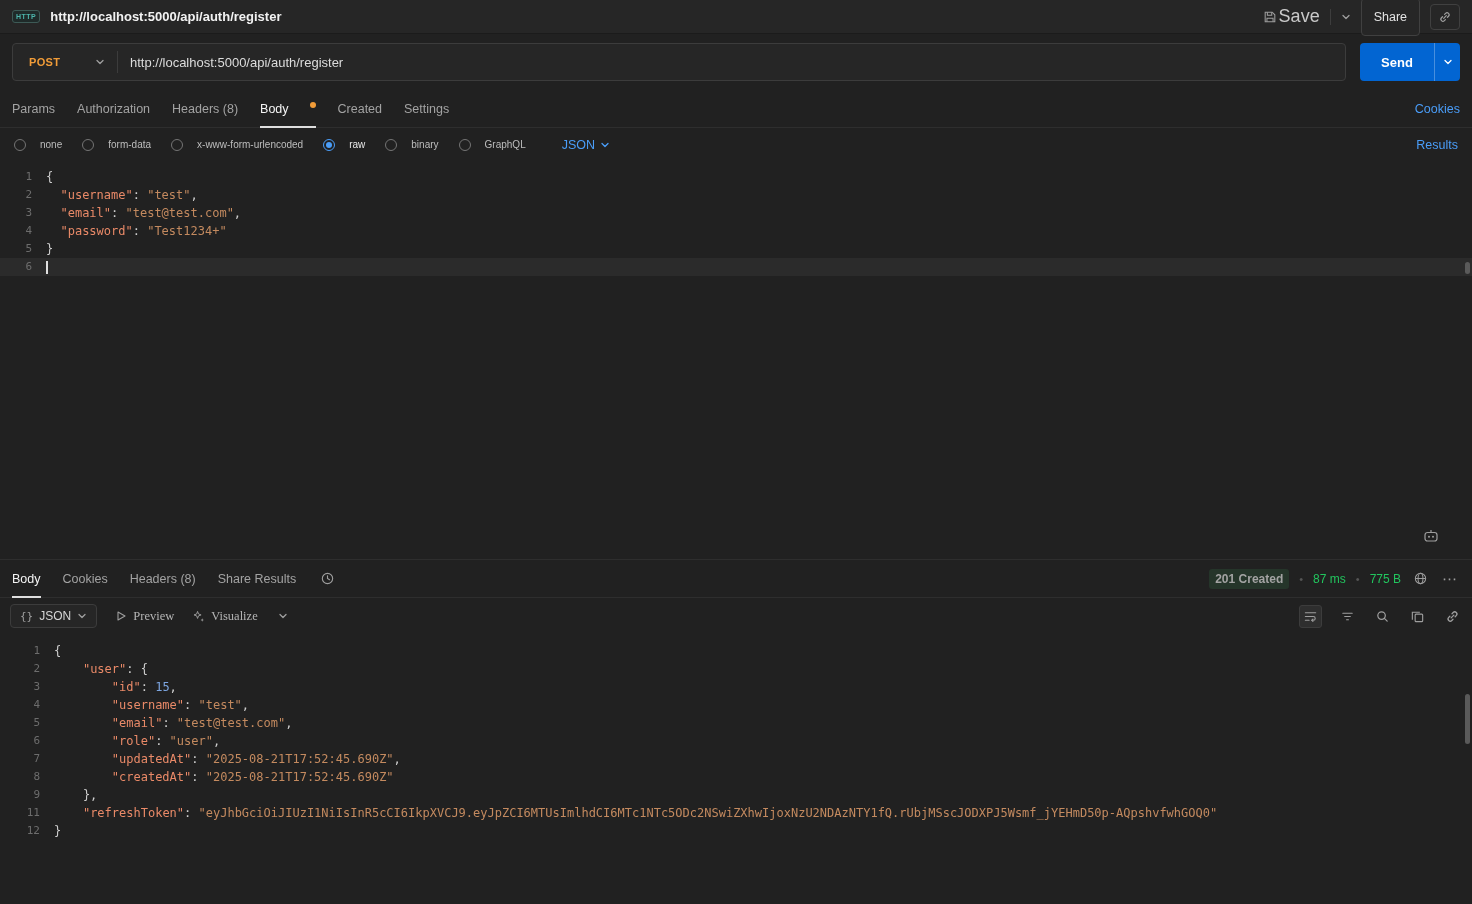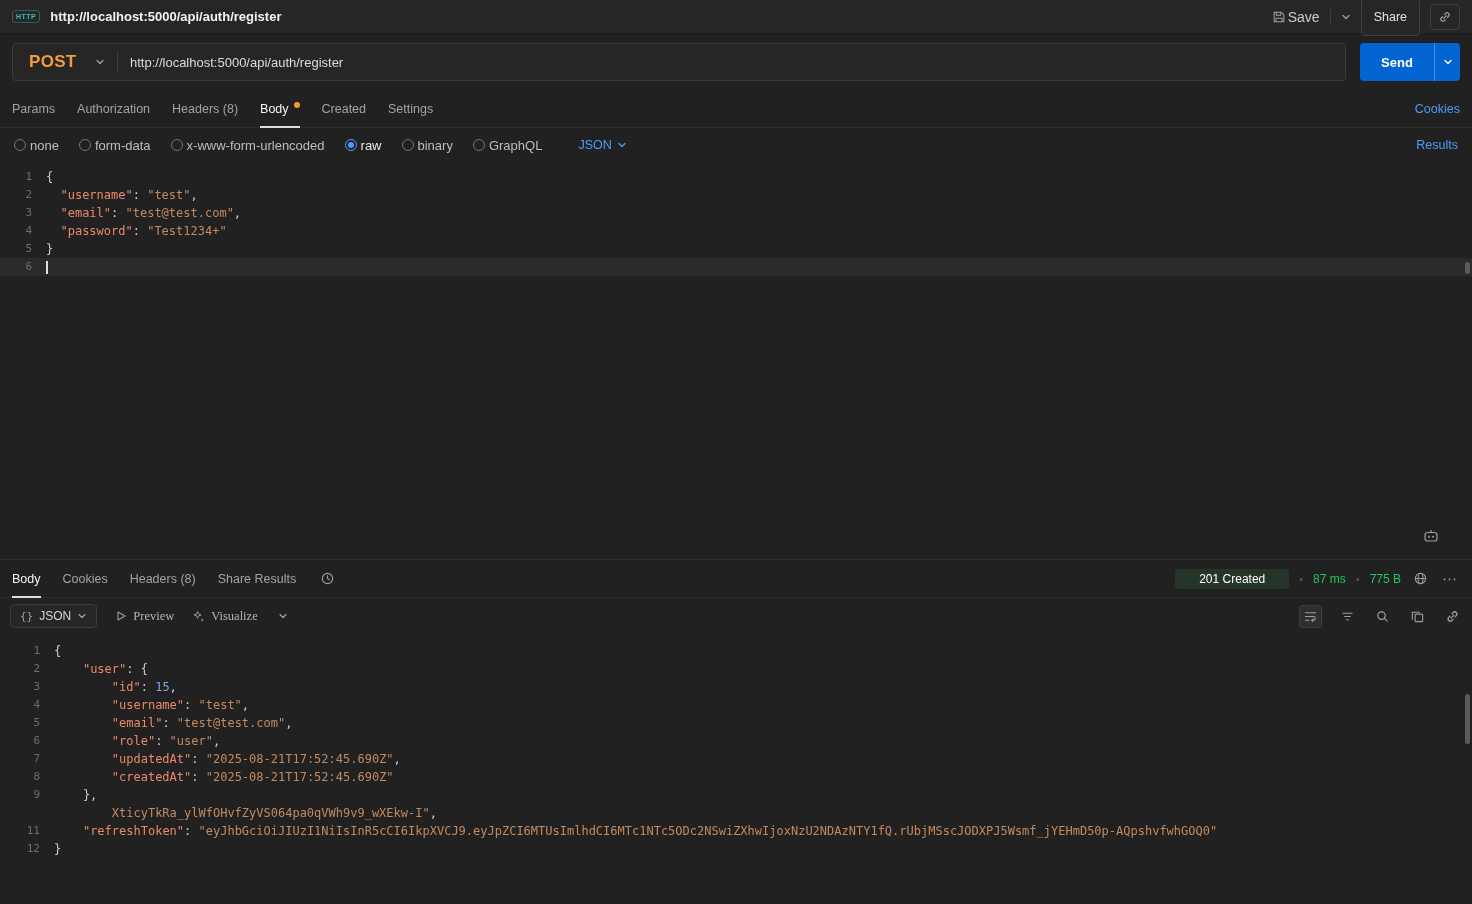--- a/index.html
+++ b/index.html
@@ -8,59 +8,59 @@
   .app { display:flex; flex-direction:column; width:1472px; height:904px; }
 
   
   .topbar { height:34px; background:#262626; border-bottom:1px solid #1b1b1b;
             display:flex; align-items:center; padding:0 12px; flex:0 0 auto; }
   .http-badge { font-size:7px; font-weight:bold; color:#4db6ac; border:1px solid #3d5a56;
                 border-radius:3px; padding:2px 3px; letter-spacing:.5px; background:#1f2a29; }
   .topbar-title { font-size:13px; font-weight:bold; color:#f2f2f2; margin-left:10px; }
   .topbar-right { margin-left:auto; display:flex; align-items:center; gap:10px; }
   .ghost-btn { display:flex; align-items:center; gap:2px; background:none; border:none;
-               color:#c9c9c9; font-size:14px; cursor:pointer; font-family:inherit; }
+               color:#c9c9c9; font-size:18px; cursor:pointer; font-family:inherit; }
   .vdivider { width:1px; height:16px; background:#3d3d3d; }
   .outline-btn { background:#262626; border:1px solid #404040; border-radius:4px;
                  color:#e3e3e3; font-size:12.5px; padding:11px 12px; cursor:pointer;
                  display:flex; align-items:center; gap:6px; font-family:inherit; }
   .outline-btn.icon-only { padding:5px 7px; color:#b5b5b5; }
   .icon { color:#9e9e9e; display:inline-flex; align-items:center; }
 
   
   .request-bar { height:56px; display:flex; align-items:center; padding:0 12px; gap:14px; flex:0 0 auto; }
   .url-container { flex:1; height:38px; background:#262626; border:1px solid #3c3c3c;
                    border-radius:4px; display:flex; align-items:center; overflow:hidden; }
   .method-select { width:104px; height:100%; background:none; border:none; display:flex;
                    align-items:center; justify-content:space-between; padding:0 12px 0 16px;
                    cursor:pointer; font-family:inherit; }
-  .method-label { color:#f19c38; font-weight:bold; font-size:17px; letter-spacing:.3px; }
+  .method-label { color:#f19c38; font-weight:bold; font-size:11px; letter-spacing:.3px; }
   .url-sep { width:1px; height:22px; background:#3c3c3c; }
   .url-input { flex:1; height:100%; background:transparent; border:none; outline:none;
                color:#dcdcdc; font-size:13px; padding:0 12px; font-family:inherit; }
   .send-group { display:flex; height:38px; border-radius:4px; overflow:hidden; }
   .send-btn { width:74px; background:#0265d2; border:none; color:#fff; font-size:13px;
               font-weight:bold; cursor:pointer; font-family:inherit; }
   .send-caret { width:26px; background:#0265d2; border:none; border-left:1px solid rgba(255,255,255,.28);
                 color:#fff; cursor:pointer; display:flex; align-items:center; justify-content:center; }
 
   
   .req-tabs { height:38px; display:flex; align-items:stretch; padding:0 12px;
               border-bottom:1px solid #2e2e2e; gap:22px; flex:0 0 auto; }
   .tab { display:flex; align-items:center; font-size:12.5px; color:#a3a3a3; cursor:pointer;
          position:relative; }
-  .tab.active { color:#f5f5f5; }
+  .tab.active { color:#f5f5f5;gap:16px; }
   .tab.active::after { content:""; position:absolute; left:0; right:0; bottom:-1px; height:2px; background:#dedede; }
   .tab .dot { width:6px; height:6px; border-radius:50%; background:#f19c38; margin-left:5px; margin-top:-8px; }
   .link { color:#4a9df8; font-size:12.5px; cursor:pointer; text-decoration:none; }
   .push-right { margin-left:auto; display:flex; align-items:center; }
 
   
   .mode-row { height:34px; display:flex; align-items:center; padding:0 14px; gap:20px; flex:0 0 auto; }
-  .radio { display:flex; align-items:center; gap:4px; font-size:13px; color:#bdbdbd; cursor:pointer; }
+  .radio { display:flex; align-items:flex-start; gap:14px; font-size:10px; color:#bdbdbd; cursor:pointer; }
   .rb { width:12px; height:12px; border-radius:50%; border:1px solid #747474; display:inline-block; }
   .radio.selected .rb { border:1px solid #4a9df8; position:relative; }
   .radio.selected .rb::after { content:""; position:absolute; left:2px; top:2px; width:6px; height:6px;
                                border-radius:50%; background:#4a9df8; }
   .radio.selected { color:#e8e8e8; }
   .lang-select { display:flex; align-items:center; gap:5px; color:#4a9df8; font-size:12.5px;
                  margin-left:16px; cursor:pointer; background:none; border:none; font-family:inherit; }
 
   
   .editor { position:relative; overflow:hidden; font-family:"DejaVu Sans Mono", monospace;
@@ -82,22 +82,22 @@
   .sb-req { top:100px; height:12px; }
   .sb-resp { top:60px; height:50px; }
   .postbot { position:absolute; right:26px; bottom:10px; width:30px; height:26px; background:none;
              border:none; color:#a8a8a8; cursor:pointer; display:flex; align-items:center; justify-content:center; }
 
   
   .response { flex:0 0 344px; display:flex; flex-direction:column; }
   .resp-tabs { height:38px; display:flex; align-items:stretch; gap:22px; padding:0 12px;
                border-bottom:1px solid #2e2e2e; flex:0 0 auto; }
   .resp-meta { margin-left:auto; display:flex; align-items:center; gap:10px; }
-  .status-badge { color:#ffffff; background:rgba(62,196,109,.12); font-size:12px; padding:3px 24px;
-                  border-radius:3px; cursor:pointer; }
+  .status-badge { color:#a3a3a3; background:rgba(62,196,109,.12); font-size:12px; padding:3px 6px;
+                  border-radius:3px; cursor:pointer;font-weight:bold; }
   .meta { color:#22c55e; font-size:12px; cursor:pointer; }
   .meta-dot { color:#555; font-size:11px; }
   .icon-btn { background:none; border:none; color:#9e9e9e; cursor:pointer; display:flex;
               align-items:center; justify-content:center; padding:2px; }
   .ellipsis { font-size:15px; color:#9e9e9e; letter-spacing:1px; }
 
   .resp-toolbar { height:36px; display:flex; align-items:center; gap:18px; padding:0 10px; flex:0 0 auto; }
   .json-select { display:flex; align-items:center; gap:6px; background:#262626; border:1px solid #3c3c3c;
                  border-radius:4px; padding:4px 9px; color:#d6d6d6; font-size:12px; cursor:pointer; font-family:inherit; }
   .json-select .braces { color:#9e9e9e; font-family:"DejaVu Sans Mono", monospace; font-size:11px; }
@@ -432,24 +432,20 @@
           </div>
           <div class="code-row">
             <span class="line-num">8</span>
             <span class="line-code"><span class="tk-p">        </span><span class="tk-k">"createdAt"</span><span class="tk-p">: </span><span class="tk-s">"2025-08-21T17:52:45.690Z"</span></span>
           </div>
           <div class="code-row">
             <span class="line-num">9</span>
             <span class="line-code"><span class="tk-p">    },</span></span>
           </div>
           <div class="code-row">
-            <span class="line-num"></span>
-            <span class="line-code"><span class="tk-p">        </span><span class="tk-s">XticyTkRa_ylWfOHvfZyVS064pa0qVWh9v9_wXEkw-I"</span><span class="tk-p">,</span></span>
-          </div>
-          <div class="code-row">
             <span class="line-num">11</span>
             <span class="line-code"><span class="tk-p">    </span><span class="tk-k">"refreshToken"</span><span class="tk-p">: </span><span class="tk-s">"eyJhbGciOiJIUzI1NiIsInR5cCI6IkpXVCJ9.eyJpZCI6MTUsImlhdCI6MTc1NTc5ODc2NSwiZXhwIjoxNzU2NDAzNTY1fQ.rUbjMSscJODXPJ5Wsmf_jYEHmD50p-AQpshvfwhGOQ0"</span></span>
           </div>
           <div class="code-row">
             <span class="line-num">12</span>
             <span class="line-code"><span class="tk-p">}</span></span>
           </div>
         </div>
       <div class="scrollbar sb-resp"></div>
     </div>

